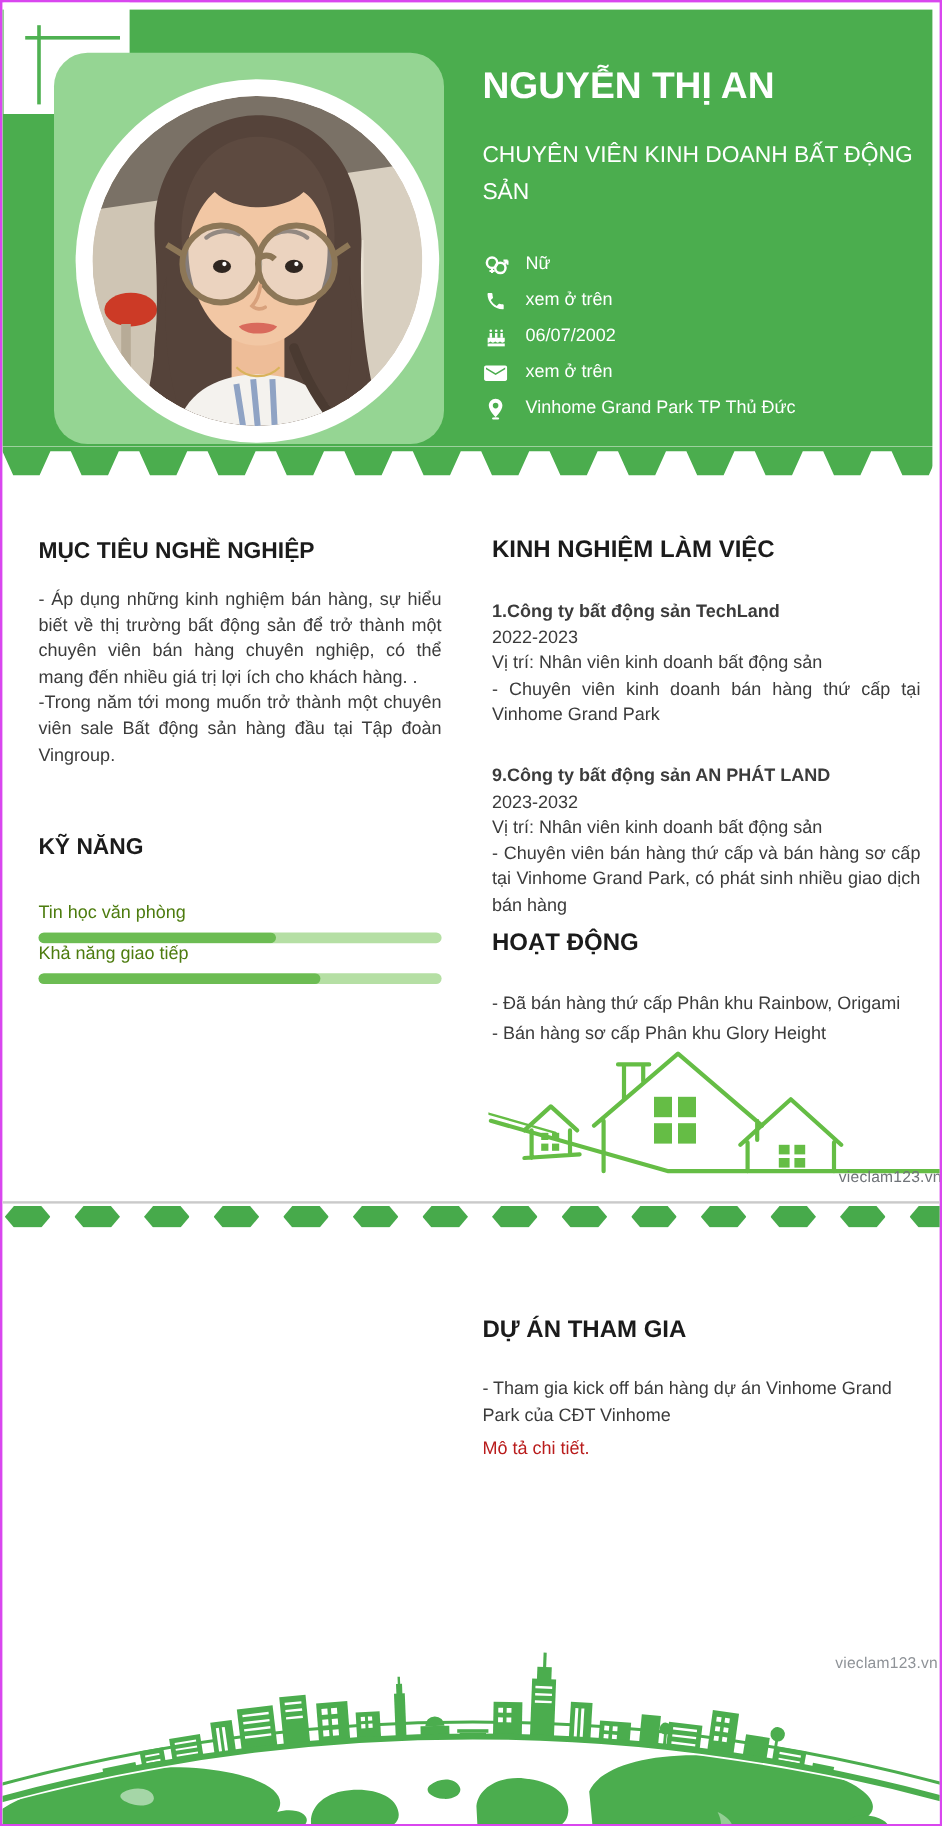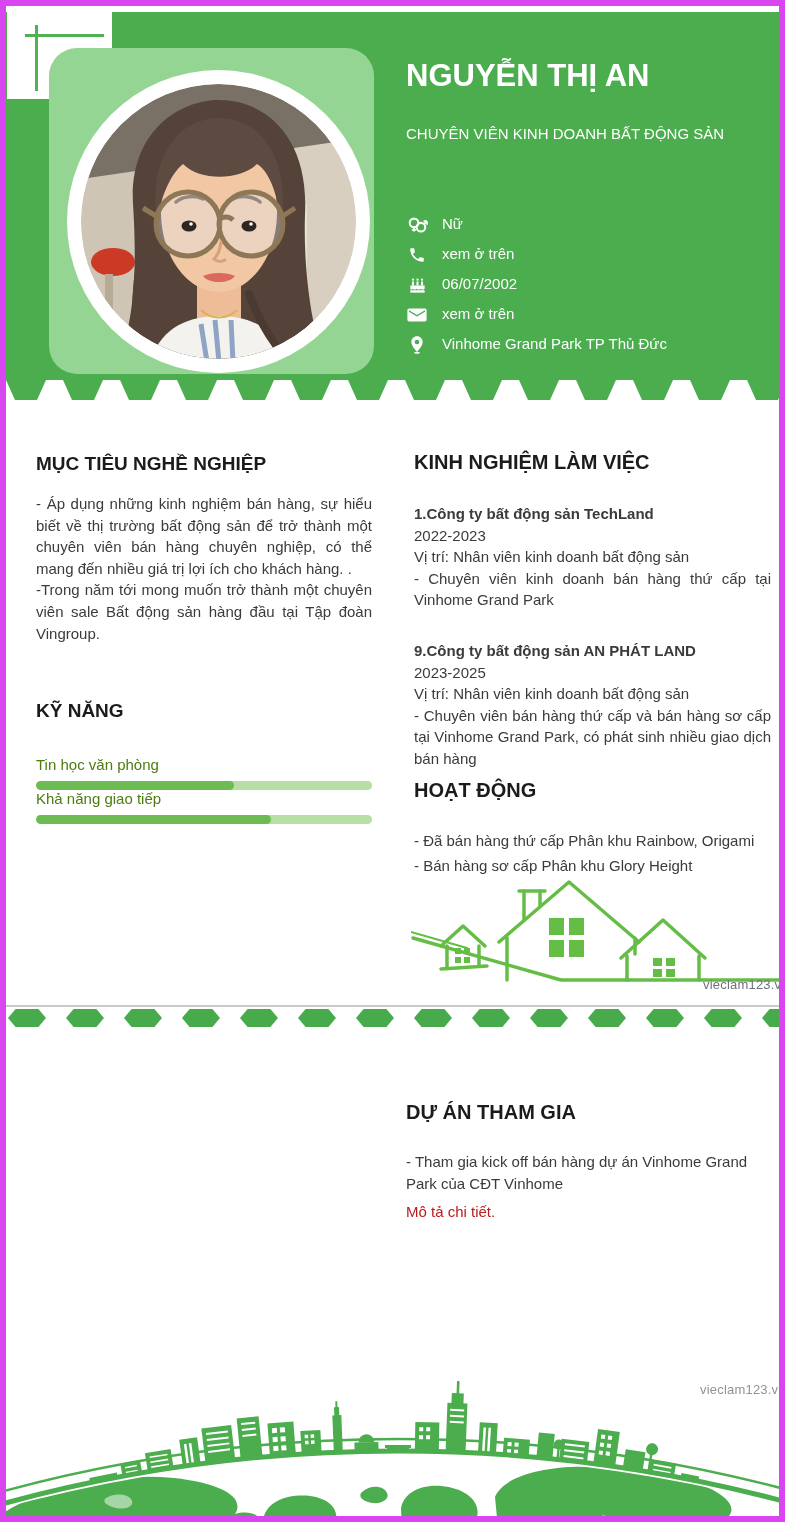--- a/index.html
+++ b/index.html
@@ -1,30 +1,30 @@
 <!DOCTYPE html>
 <html lang="vi"><head>
 <meta charset="utf-8">
 <style>
   * { margin:0; padding:0; box-sizing:border-box; }
   body { background:#eee; font-family:"Liberation Sans","DejaVu Sans",sans-serif; }
   .page{
     position:relative; width:785px; height:1522px; margin:0 auto;
-    background:#fff; border:6px solid #d946ef; overflow:hidden;
+    background:#fff; border:2px solid #d946ef; overflow:hidden;
   }
   
   .header-bg{ position:absolute; left:0; top:6px; width:775px; height:364px; background:#4bad4e; }
   .corner-box{ position:absolute; left:1px; top:0; width:105px; height:93px; background:#fff; }
   .cross-v{ position:absolute; left:28px; top:19px; width:3px; height:66px; background:#4fb152; }
   .cross-h{ position:absolute; left:18px; top:28px; width:79px; height:3px; background:#4fb152; }
   .photo-panel{ position:absolute; left:43px; top:42px; width:325px; height:326px; border-radius:28px; background:#95d593; }
   .photo-ring{ position:absolute; left:61px; top:64px; width:303px; height:303px; border-radius:50%; background:#fff; }
   .avatar{ position:absolute; left:75px; top:78px; width:275px; height:275px; border-radius:50%; overflow:hidden; }
   .name{ position:absolute; left:400px; top:52px; width:370px; color:#fff; font-size:31px; font-weight:700; }
-  .job-title{ position:absolute; left:400px; top:112px; width:368px; color:#fff; font-size:15px; font-weight:400; line-height:31px; }
+  .job-title{ position:absolute; left:400px; top:112px; width:368px; color:#fff; font-size:19px; font-weight:400; line-height:31px; }
   .contact{ position:absolute; left:400px; top:209px; list-style:none; }
   .contact li{ display:flex; align-items:flex-start; height:30px; color:#fff; font-size:15px; }
   .contact .cicon{ width:22px; height:20px; margin-right:14px; display:flex; align-items:center; justify-content:center; }
   .teeth{ position:absolute; left:0; top:370px; }
   
   .h2{ font-size:19px; font-weight:700; color:#1b1b1b; }
   .h2.lg{ font-size:20px; }
   .body-txt{ font-size:15px; color:#3b3b3b; line-height:21.6px; }
   .just{ text-align:justify; }
   .left-col{ position:absolute; left:30px; width:336px; }
@@ -206,21 +206,21 @@
 
     <div style="margin-top:29px">
       <div class="body-txt exp-company">1.Công ty bất động sản TechLand</div>
       <div class="body-txt">2022-2023</div>
       <div class="body-txt">Vị trí: Nhân viên kinh doanh bất động sản</div>
       <div class="body-txt just">- Chuyên viên kinh doanh bán hàng thứ cấp tại Vinhome Grand Park</div>
     </div>
 
     <div style="margin-top:29px">
       <div class="body-txt exp-company">9.Công ty bất động sản AN PHÁT LAND</div>
-      <div class="body-txt">2023-2025</div>
+      <div class="body-txt">2023-2032</div>
       <div class="body-txt">Vị trí: Nhân viên kinh doanh bất động sản</div>
       <div class="body-txt just">- Chuyên viên bán hàng thứ cấp và bán hàng sơ cấp tại Vinhome Grand Park, có phát sinh nhiều giao dịch bán hàng</div>
     </div>
 
     <div class="h2 lg" style="margin-top:9px">HOẠT ĐỘNG</div>
     <div style="margin-top:26px">
       <div class="body-txt act-line">- Đã bán hàng thứ cấp Phân khu Rainbow, Origami</div>
       <div class="body-txt act-line">- Bán hàng sơ cấp Phân khu Glory Height</div>
     </div>
   </div>

